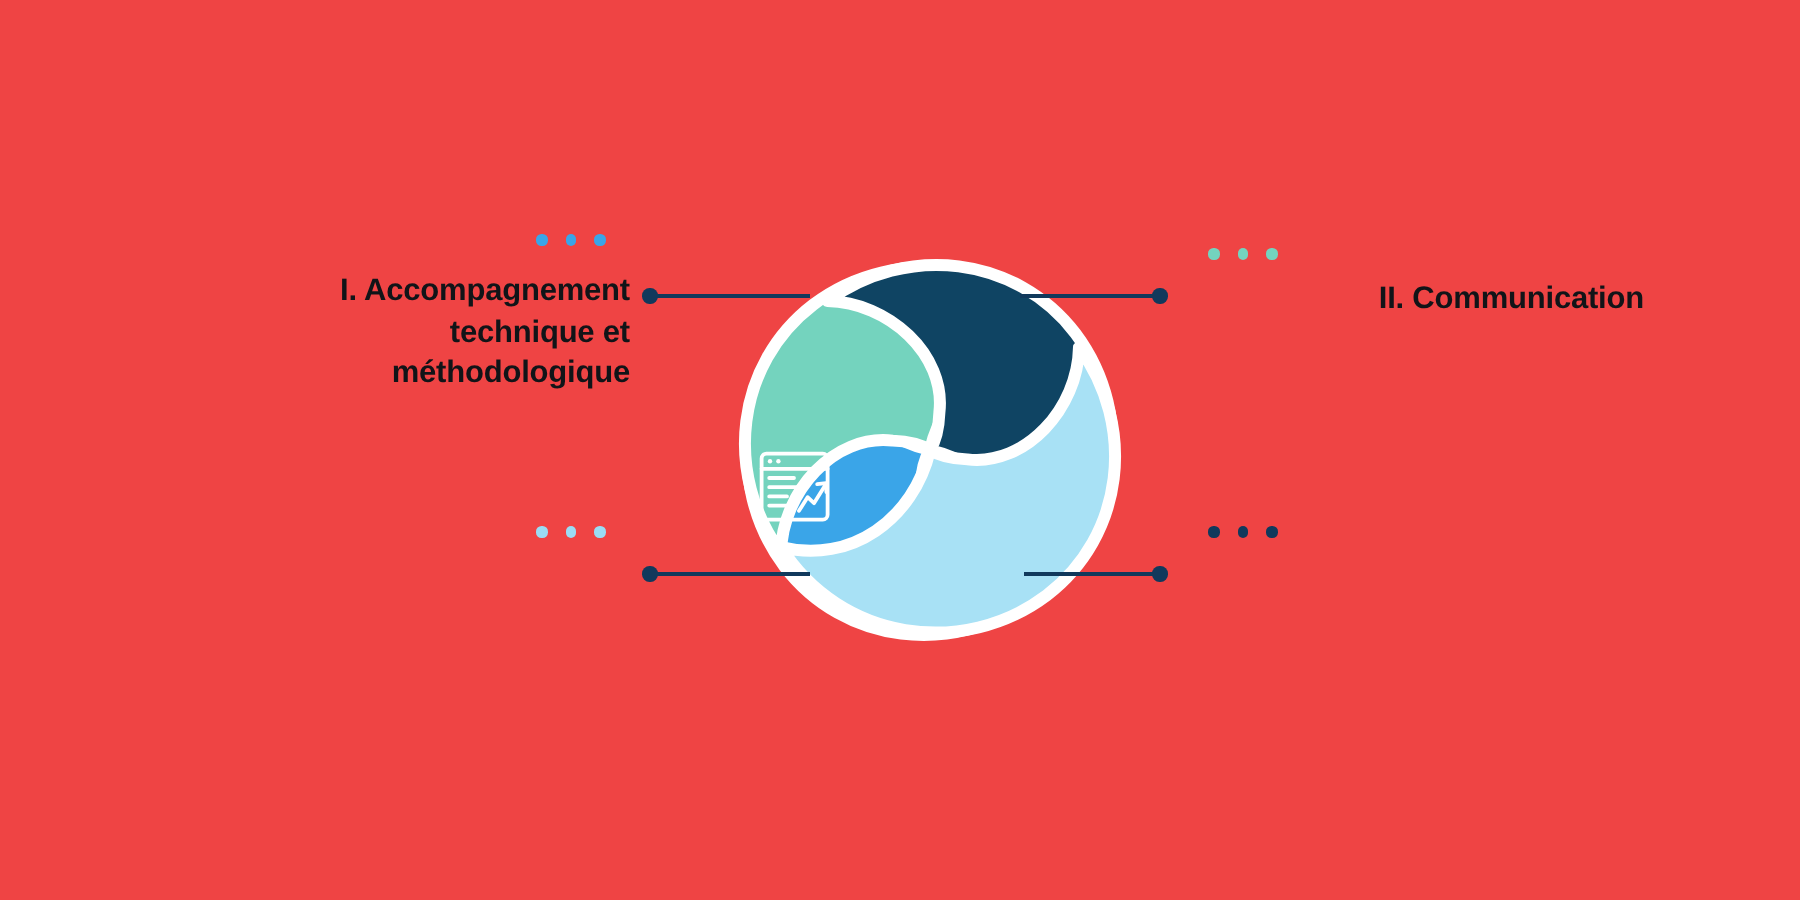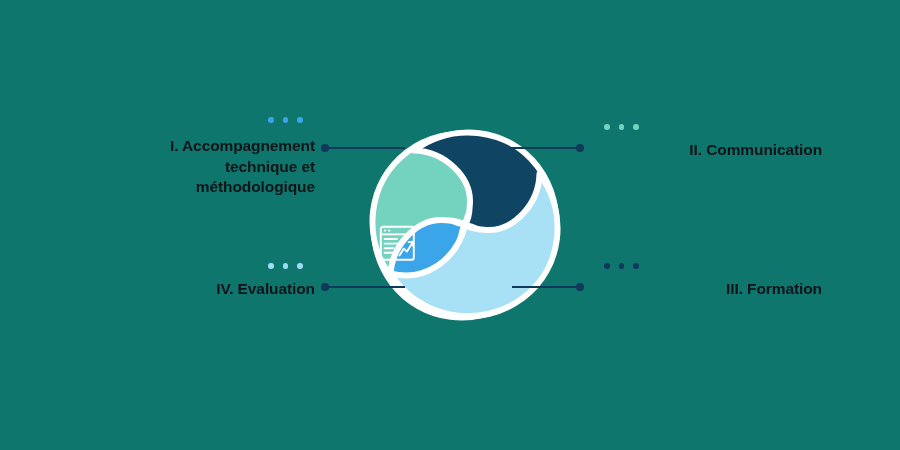--- a/index.html
+++ b/index.html
@@ -11,21 +11,21 @@
   body {
     width: 900px;
     height: 450px;
     font-family: "Liberation Sans", sans-serif;
     overflow: hidden;
   }
   #canvas {
     position: relative;
     width: 900px;
     height: 450px;
-    background: #0f766e;
+    background: #ef4444;
   }
 
   
   .label-block {
     position: absolute;
     font-weight: bold;
     font-size: 15.5px;
     line-height: 1.33;
     color: #111418;
     letter-spacing: -0.1px;
@@ -195,26 +195,24 @@
   </div>
   <div class="label-block label-right" style="left:592px; top:140px; width:230px;">II. Communication</div>
   <div class="connector" style="left:510px; top:147px; width:68px;"></div>
   <div class="connector-dot" style="left:576px; top:144px;"></div>
 
   <div class="dots" style="left:604px; top:263px;">
     <i style="background:#11395c"></i>
     <i style="background:#11395c"></i>
     <i style="background:#11395c"></i>
   </div>
-  <div class="label-block label-right" style="left:592px; top:279px; width:230px;">III. Formation</div>
   <div class="connector" style="left:512px; top:286px; width:66px;"></div>
   <div class="connector-dot" style="left:576px; top:283px;"></div>
 
   <div class="dots" style="left:268px; top:263px;">
     <i style="background:#9bdcf4"></i>
     <i style="background:#9bdcf4"></i>
     <i style="background:#9bdcf4"></i>
   </div>
-  <div class="label-block label-left" style="left:110px; top:279px; width:205px;">IV. Evaluation</div>
   <div class="connector-dot" style="left:321px; top:283px;"></div>
   <div class="connector" style="left:327px; top:286px; width:78px;"></div>
 
 </div>
 
 </body></html>

